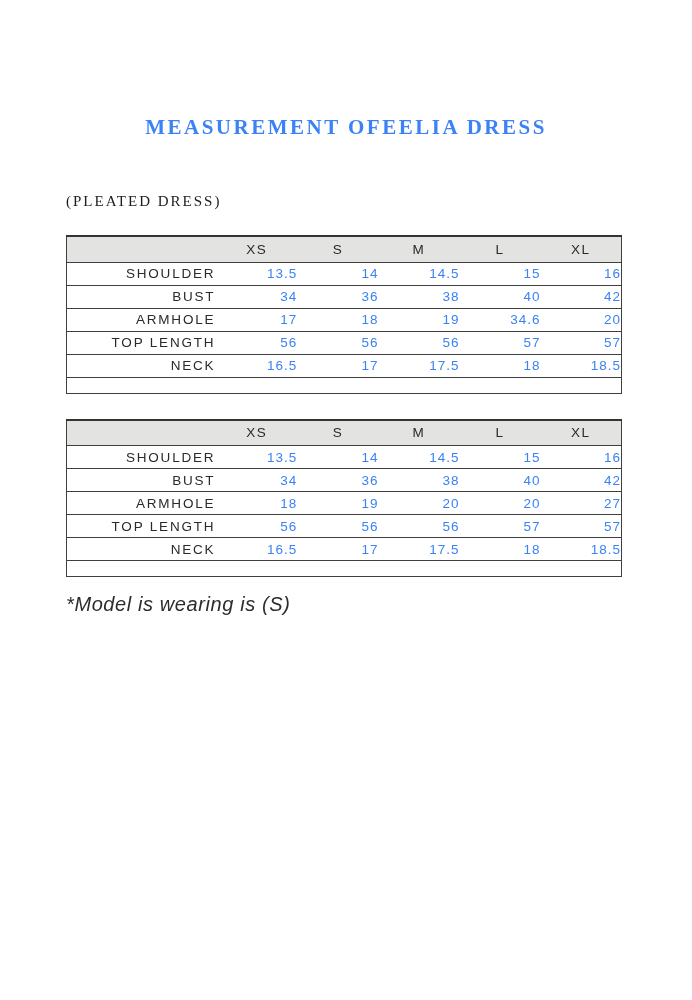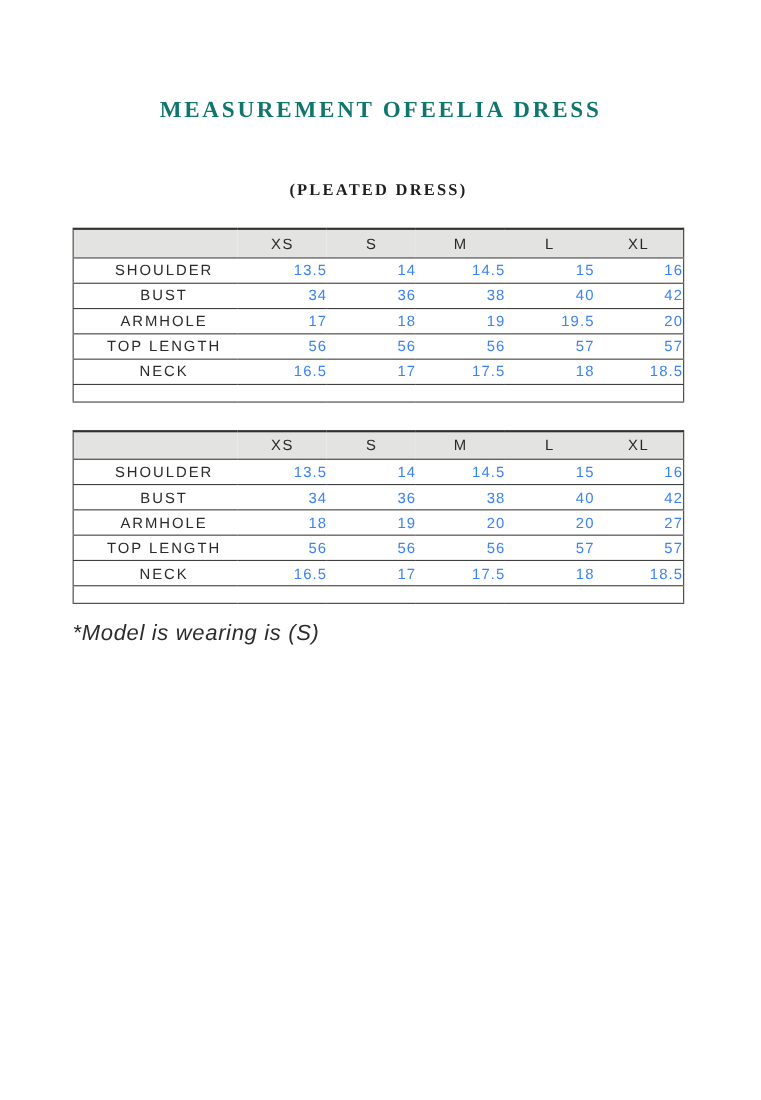--- a/index.html
+++ b/index.html
@@ -11,39 +11,38 @@
     position: relative;
     width: 692px;
     height: 1000px;
     background: #ffffff;
     font-family: "Liberation Sans", "DejaVu Sans", sans-serif;
     color: #232323;
     overflow: hidden;
   }
   .doc-title {
     margin: 0;
-    padding-top: 87px;
+    padding-top: 115px;
     text-align: center;
     font-family: "Liberation Serif", "DejaVu Serif", serif;
     font-weight: bold;
     font-size: 21px;
     letter-spacing: 2.5px;
-    color: #0f766e;
+    color: #3b82f6;
   }
   .section {
     margin: 0 70px 0 66px;
   }
   .section-heading {
     margin: 0;
     font-family: "Liberation Serif", "DejaVu Serif", serif;
-    font-weight: bold;
+    font-weight: normal;
     font-size: 15px;
     letter-spacing: 2px;
     color: #1d1d1d;
-    text-align: center;
   }
   .section-1 .section-heading { margin-top: 53px; }
   .section-2 .section-heading { margin-top: 53px; }
   table.size-table {
     margin-top: 25px;
     width: 556px;
     border-collapse: collapse;
     table-layout: fixed;
     border-left: 1.5px solid #3f3f3f;
     border-right: 1.5px solid #3f3f3f;
@@ -66,21 +65,21 @@
   table.size-table tbody tr {
     height: 23px;
     border-bottom: 1.5px solid #3f3f3f;
   }
   table.size-table tbody tr.spacer-row {
     height: 16px;
     border-bottom: 1.5px solid #3f3f3f;
   }
   table.size-table tbody th.row-label {
     font-weight: normal;
-    text-align: center;
+    text-align: right;
     padding-left: 16px;
     letter-spacing: 1.8px;
     color: #2a2a2a;
     white-space: nowrap;
   }
   table.size-table tbody td {
     text-align: right;
     letter-spacing: 1px;
     color: #3b82f6;
     padding: 0;
@@ -136,21 +135,21 @@
             <td>36</td>
             <td>38</td>
             <td>40</td>
             <td>42</td>
           </tr>
           <tr>
             <th class="row-label">ARMHOLE</th>
             <td>17</td>
             <td>18</td>
             <td>19</td>
-            <td>19.5</td>
+            <td>34.6</td>
             <td>20</td>
           </tr>
           <tr>
             <th class="row-label">TOP LENGTH</th>
             <td>56</td>
             <td>56</td>
             <td>56</td>
             <td>57</td>
             <td>57</td>
           </tr>

